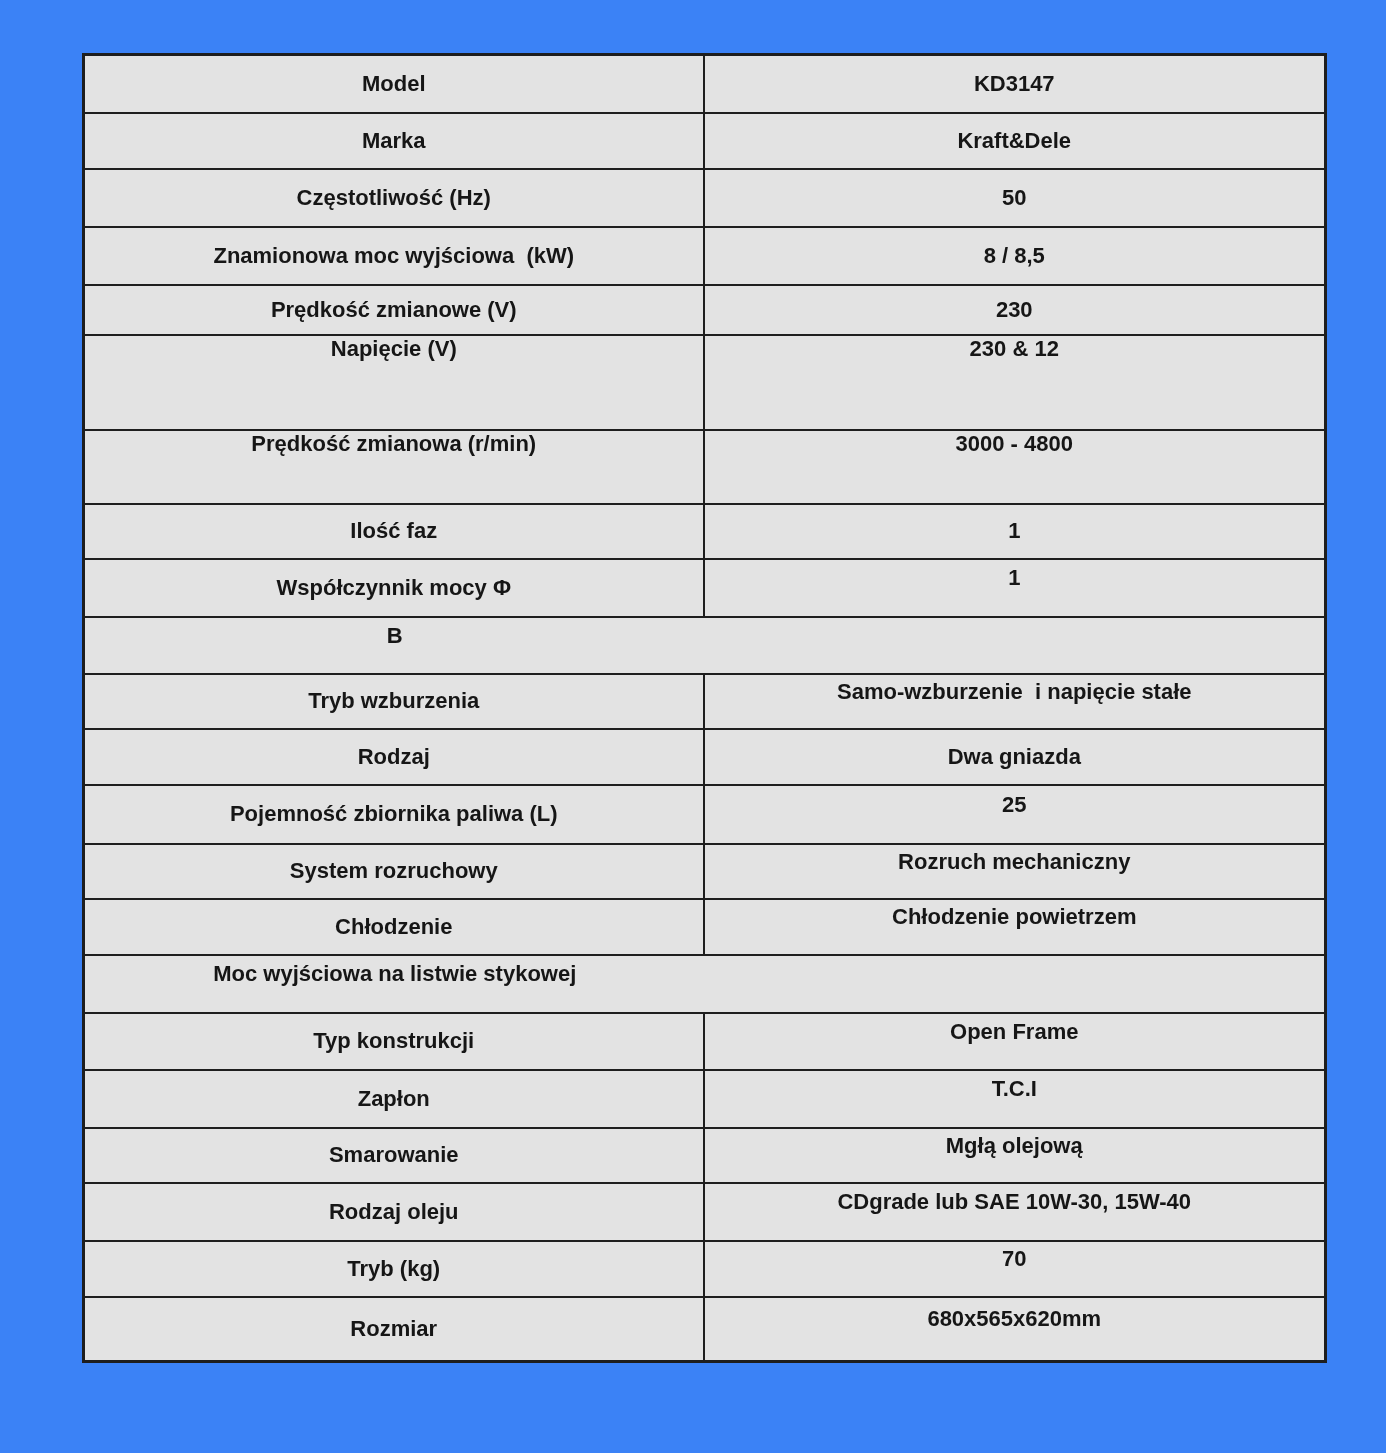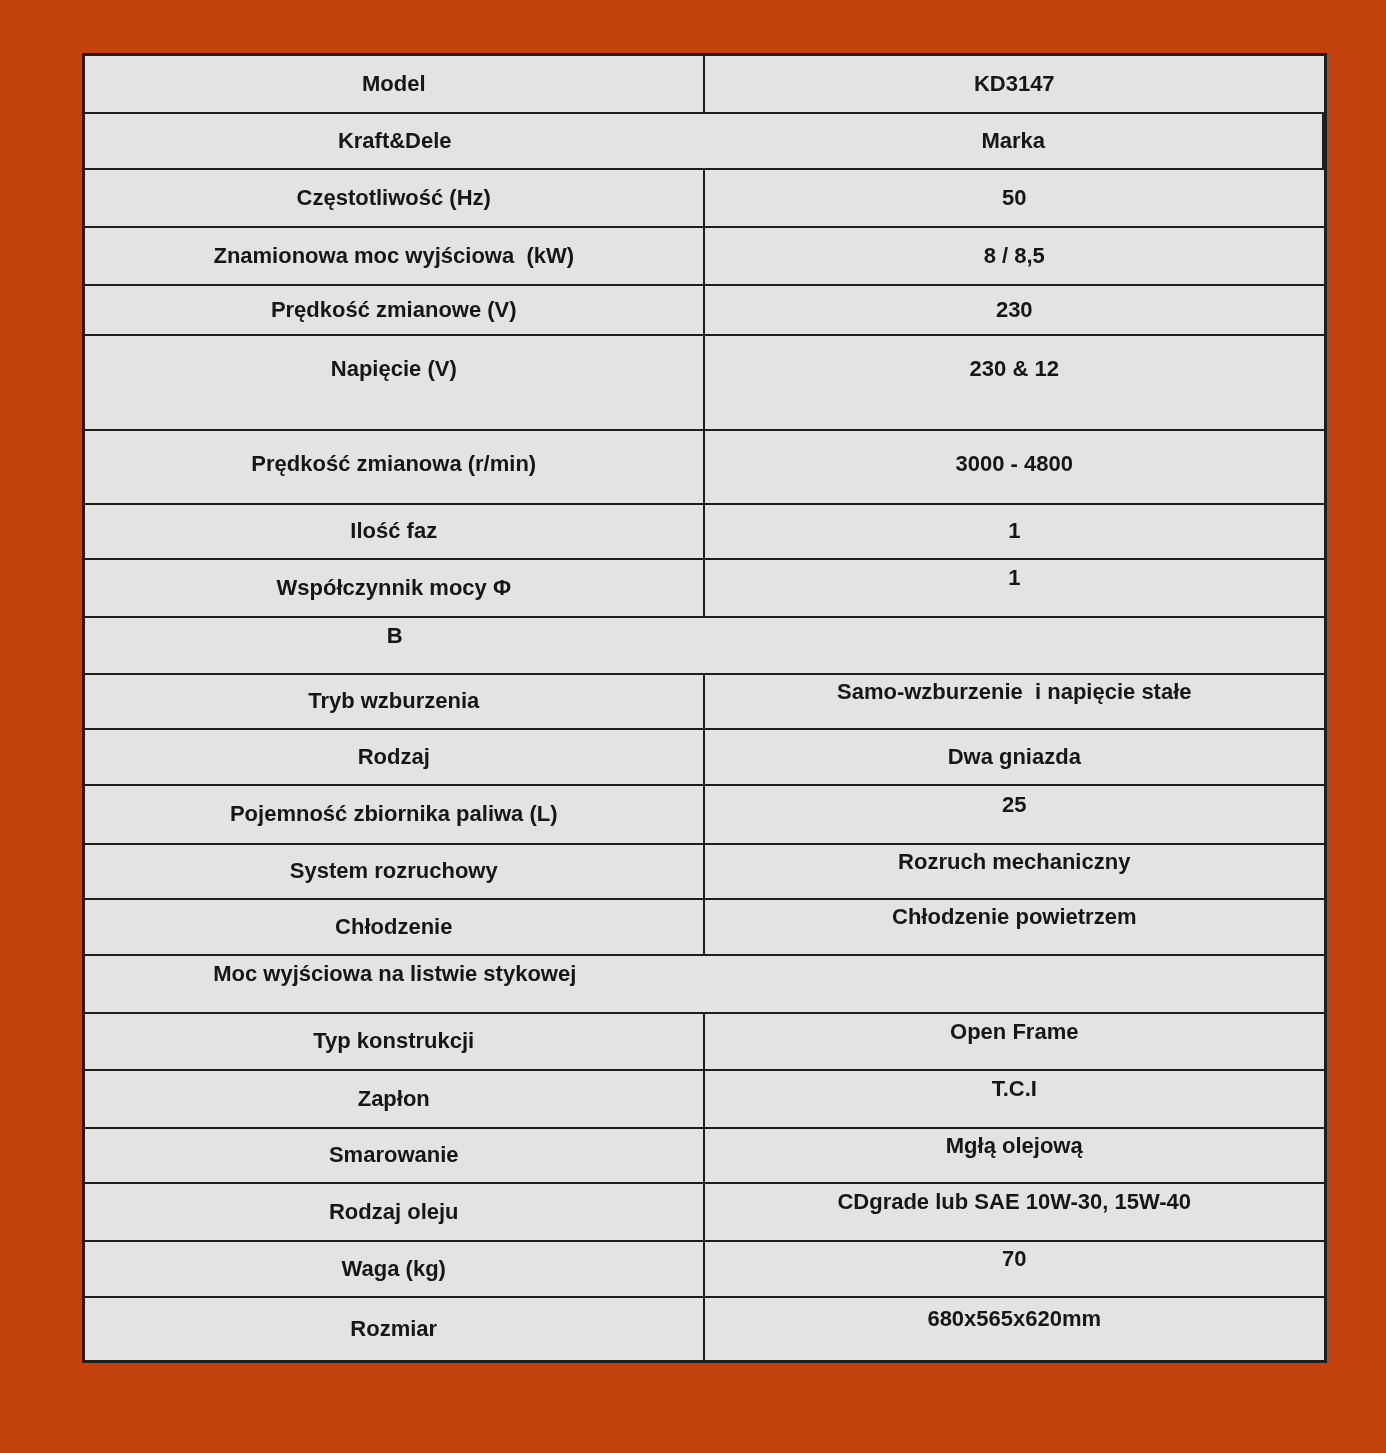--- a/index.html
+++ b/index.html
@@ -5,21 +5,21 @@
   html, body {
     margin: 0;
     padding: 0;
     background: #ffffff;
     font-family: "Liberation Sans", sans-serif;
   }
   .page {
     position: relative;
     width: 1386px;
     height: 1453px;
-    background: #c2410c;
+    background: #3b82f6;
     overflow: hidden;
   }
   .spec-table {
     position: absolute;
     left: 82px;
     top: 53px;
     width: 1245px;
     box-sizing: border-box;
     border: 3px solid #1e1e1e;
     background: #e3e3e3;
@@ -44,41 +44,41 @@
     color: #161616;
     white-space: pre-wrap;
     overflow: hidden;
   }
   .cell.label {
     border-right: 2px solid #1e1e1e;
   }
   
   .row.top-align .cell {
     align-items: flex-start;
-    padding-top: 20px;
+    padding-top: 0;
   }
   
   .row.value-high .cell.value {
     padding-bottom: 19px;
   }
 </style>
 </head>
 <body>
 
 <div class="page">
   <div class="spec-table">
 
     <div class="row" style="height:56px">
       <div class="cell label">Model</div>
       <div class="cell value">KD3147</div>
     </div>
 
     <div class="row" style="height:54px">
+      <div class="cell label">Marka</div>
       <div class="cell value">Kraft&amp;Dele</div>
-      <div class="cell label">Marka</div>
     </div>
 
     <div class="row" style="height:56px">
       <div class="cell label">Częstotliwość (Hz)</div>
       <div class="cell value">50</div>
     </div>
 
     <div class="row" style="height:56px">
       <div class="cell label">Znamionowa moc wyjściowa  (kW)</div>
       <div class="cell value">8 / 8,5</div>
@@ -157,21 +157,21 @@
       <div class="cell label">Smarowanie</div>
       <div class="cell value">Mgłą olejową</div>
     </div>
 
     <div class="row value-high" style="height:56px">
       <div class="cell label">Rodzaj oleju</div>
       <div class="cell value">CDgrade lub SAE 10W-30, 15W-40</div>
     </div>
 
     <div class="row value-high" style="height:54px">
-      <div class="cell label">Waga (kg)</div>
+      <div class="cell label">Tryb (kg)</div>
       <div class="cell value">70</div>
     </div>
 
     <div class="row value-high" style="height:62px">
       <div class="cell label">Rozmiar</div>
       <div class="cell value">680x565x620mm</div>
     </div>
 
   </div>
 </div>

